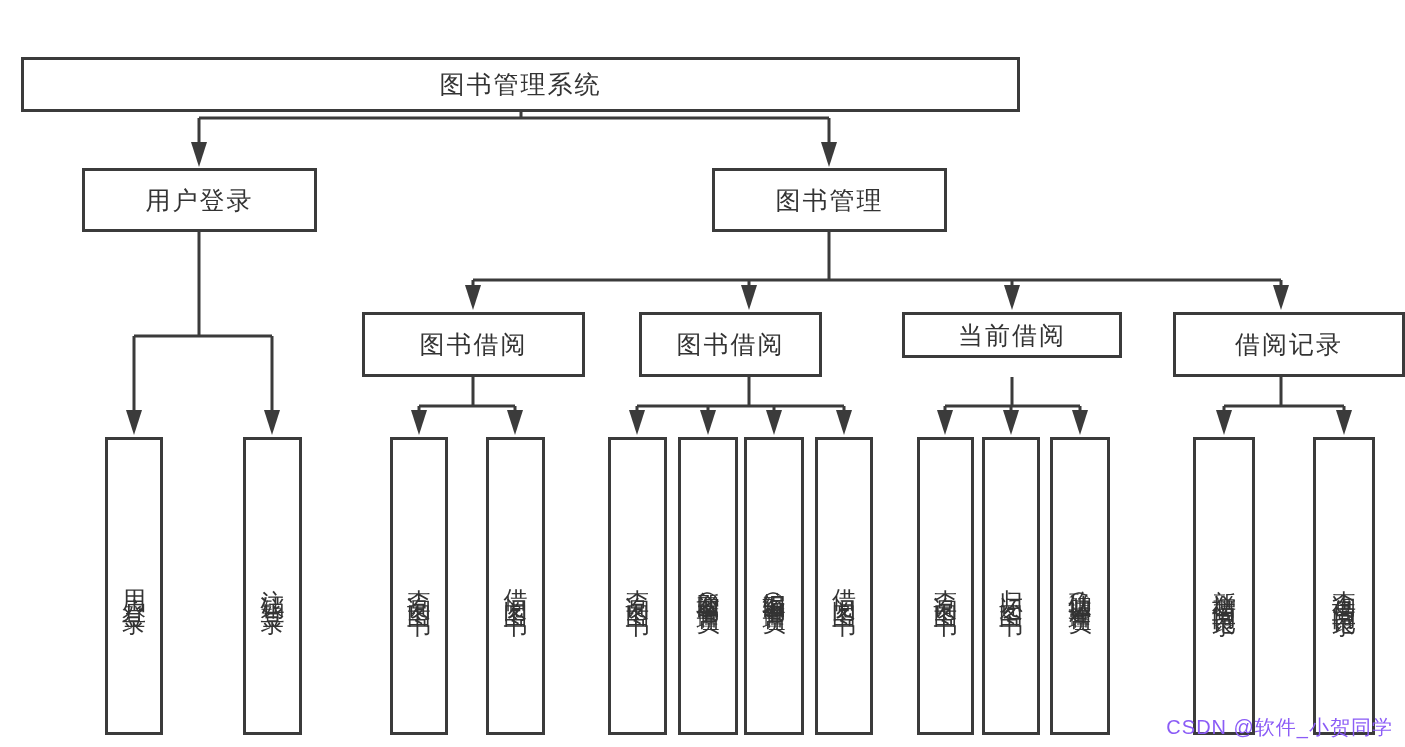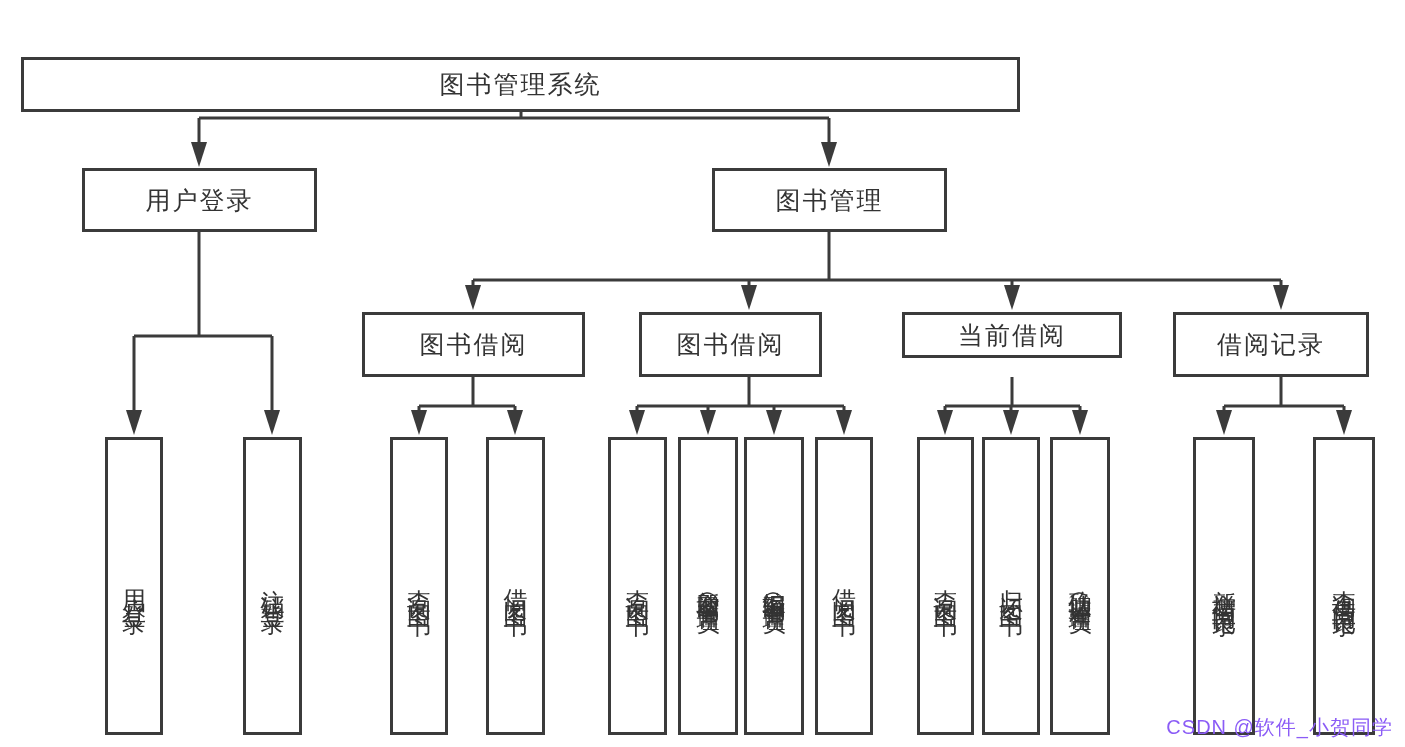--- a/index.html
+++ b/index.html
@@ -20,21 +20,21 @@
   }
   .node.v.med .lbl { letter-spacing:5px; }
   .node.v.long .lbl { font-size:23px; letter-spacing:3px; }
   
   .n-root  { left:21px;  top:13px;  width:999px; height:55px;margin-top:44px; }
   .n-l2a   { left:82px;  top:168px; width:235px; height:64px; }
   .n-l2b   { left:712px; top:168px; width:235px; height:64px;font-family:Liberation Serif, serif; }
   .n-g0 { left:362px;  top:312px; width:223px; height:65px; }
   .n-g1 { left:639px;  top:312px; width:183px; height:65px;justify-content:center; }
   .n-g2 { left:902px;  top:312px; width:220px; height:46px; }
-  .n-g3 { left:1173px; top:312px; width:196px; height:65px; }
+  .n-g3 { left:1173px; top:312px; width:232px; height:65px; }
   .lf { top:437px; height:298px; }
   .n-f1  { left:105px;  width:58px; }
   .n-f2  { left:243px;  width:59px; }
   .n-f3  { left:390px;  width:58px; }
   .n-f4  { left:486px;  width:59px; }
   .n-f5  { left:608px;  width:59px; }
   .n-f6  { left:678px;  width:60px; }
   .n-f7  { left:744px;  width:60px; }
   .n-f8  { left:815px;  width:58px; }
   .n-f9  { left:917px;  width:57px; }

